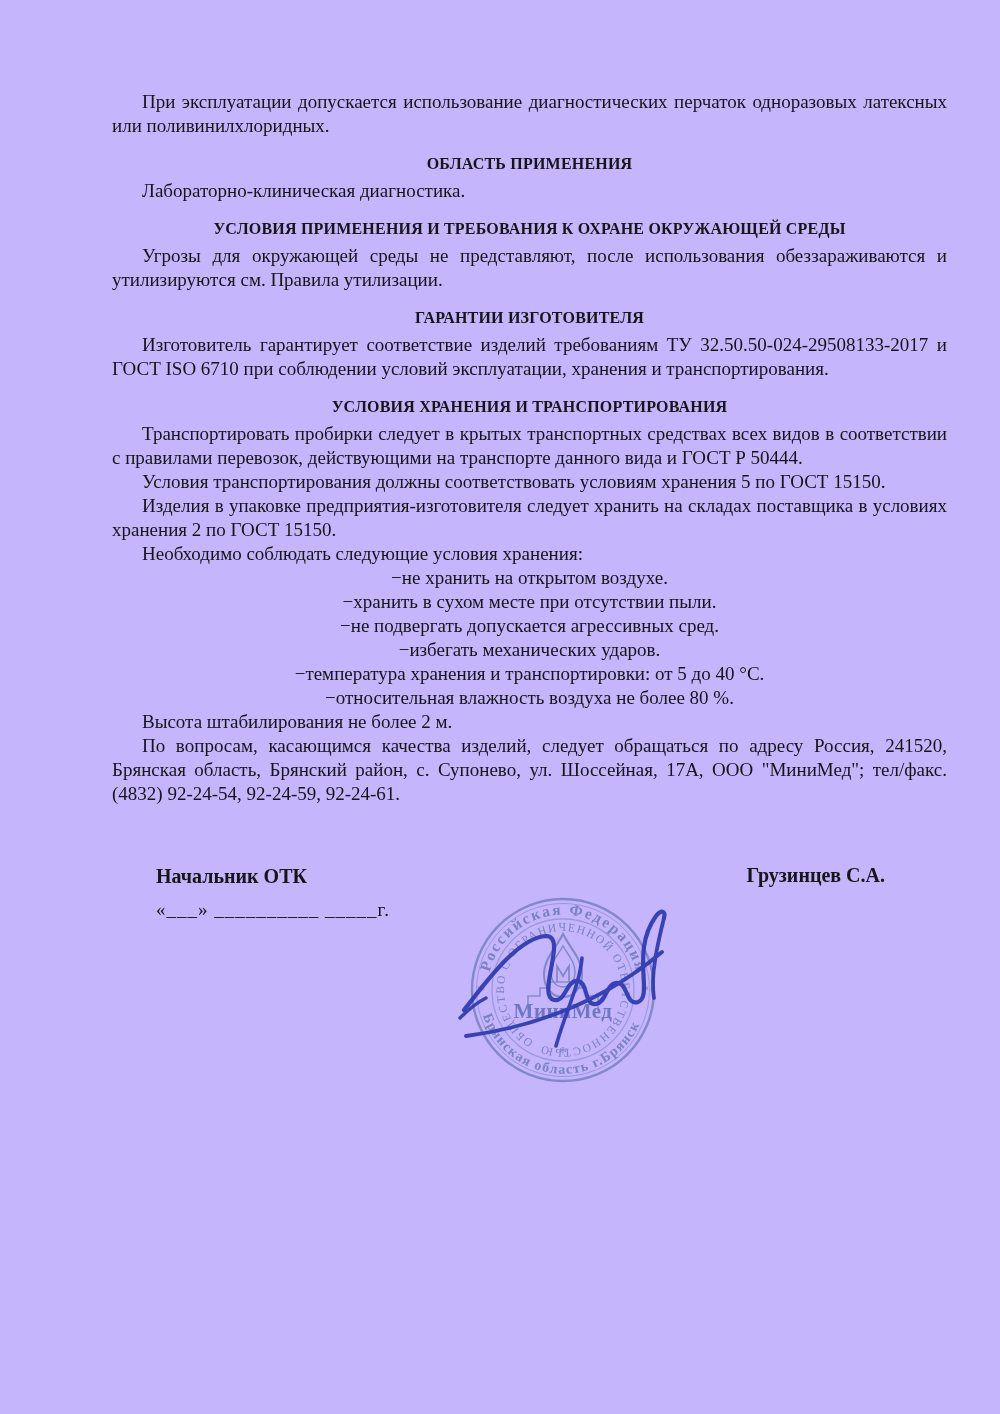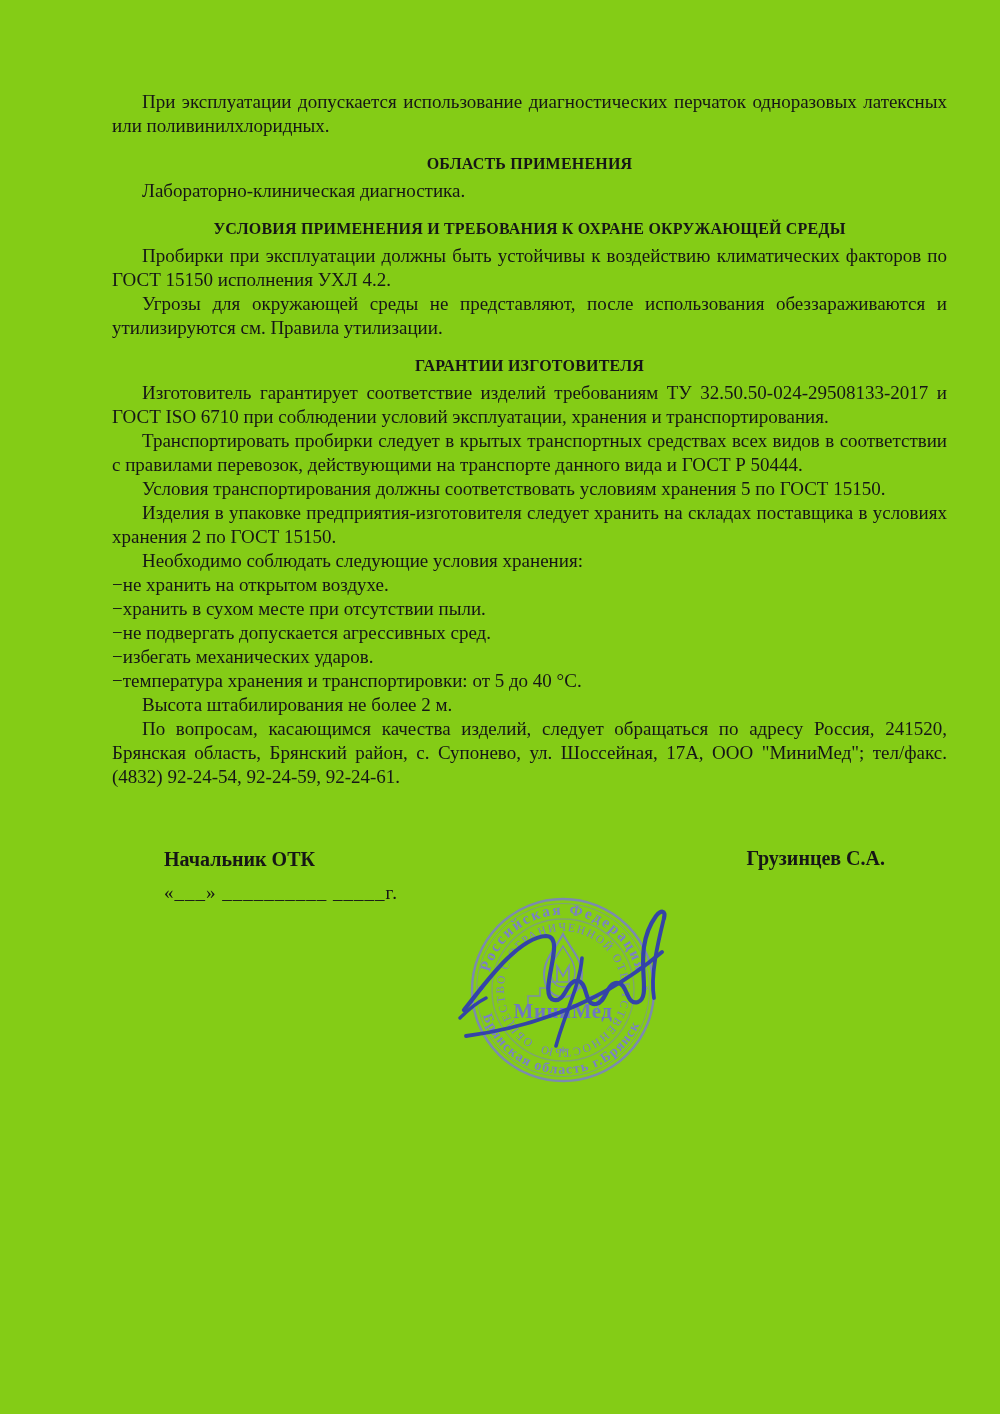--- a/index.html
+++ b/index.html
@@ -1,57 +1,58 @@
 <!DOCTYPE html>
 <html><head>
 <meta charset="utf-8">
 <style>
   html,body{margin:0;padding:0;background:#ffffff;}
   body{width:1000px;height:1414px;position:relative;font-family:"Liberation Serif","DejaVu Serif",serif;color:#161616;}
-  .page{position:absolute;inset:0;background:#84cc16;overflow:hidden;}
+  .page{position:absolute;inset:0;background:#c4b5fd;overflow:hidden;}
   .content{position:absolute;left:112px;top:90px;width:835px;}
   p{margin:0;font-size:19px;line-height:24px;text-align:justify;text-indent:30px;}
-  p.bullet{text-indent:0;text-align:left;}
+  p.bullet{text-indent:0;text-align:center;}
   h2{margin:14px 0 3px 0;font-size:16px;line-height:24px;font-weight:bold;text-align:center;letter-spacing:.2px;}
   .sig-row{position:relative;margin-top:58px;height:120px;}
-  .sig-left{position:absolute;left:52px;top:0;}
+  .sig-left{position:absolute;left:44px;top:0;}
   .sig-title{font-weight:bold;font-size:20px;line-height:24px;text-align:left;text-indent:0;}
   .sig-date{font-size:19px;line-height:24px;margin-top:10px;text-align:center;text-indent:0;letter-spacing:1px;}
   .sig-right{position:absolute;right:62px;top:0;font-weight:bold;font-size:20px;text-align:left;text-indent:0;}
   .stamp-wrap{position:absolute;left:430px;top:860px;width:290px;height:290px;pointer-events:none;}
   svg text{font-family:"Liberation Serif","DejaVu Serif",serif;}
 </style>
 </head>
 <body>
 
 <div class="page">
   <div class="content">
 
     <p>При эксплуатации допускается использование диагностических перчаток одноразовых латексных или поливинилхлоридных.</p>
 
     <h2>ОБЛАСТЬ ПРИМЕНЕНИЯ</h2>
     <p>Лабораторно-клиническая диагностика.</p>
 
     <h2>УСЛОВИЯ ПРИМЕНЕНИЯ И ТРЕБОВАНИЯ К ОХРАНЕ ОКРУЖАЮЩЕЙ СРЕДЫ</h2>
-    <p>Пробирки при эксплуатации должны быть устойчивы к воздействию климатических факторов по ГОСТ 15150 исполнения УХЛ 4.2.</p>
     <p>Угрозы для окружающей среды не представляют, после использования обеззараживаются и утилизируются см. Правила утилизации.</p>
 
     <h2>ГАРАНТИИ ИЗГОТОВИТЕЛЯ</h2>
     <p>Изготовитель гарантирует соответствие изделий требованиям ТУ 32.50.50-024-29508133-2017 и ГОСТ ISO 6710 при соблюдении условий эксплуатации, хранения и транспортирования.</p>
 
+    <h2>УСЛОВИЯ ХРАНЕНИЯ И ТРАНСПОРТИРОВАНИЯ</h2>
     <p>Транспортировать пробирки следует в крытых транспортных средствах всех видов в соответствии с правилами перевозок, действующими на транспорте данного вида и ГОСТ Р 50444.</p>
     <p>Условия транспортирования должны соответствовать условиям хранения 5 по ГОСТ 15150.</p>
     <p>Изделия в упаковке предприятия-изготовителя следует хранить на складах поставщика в условиях хранения 2 по ГОСТ 15150.</p>
     <p>Необходимо соблюдать следующие условия хранения:</p>
 
     <p class="bullet">−не хранить на открытом воздухе.</p>
     <p class="bullet">−хранить в сухом месте при отсутствии пыли.</p>
     <p class="bullet">−не подвергать допускается агрессивных сред.</p>
     <p class="bullet">−избегать механических ударов.</p>
     <p class="bullet">−температура хранения и транспортировки: от 5 до 40 °С.</p>
+    <p class="bullet">−относительная влажность воздуха не более 80 %.</p>
 
     <p>Высота штабилирования не более 2 м.</p>
     <p>По вопросам, касающимся качества изделий, следует обращаться по адресу Россия, 241520, Брянская область, Брянский район, с. Супонево, ул. Шоссейная, 17А, ООО "МиниМед"; тел/факс. (4832) 92-24-54, 92-24-59, 92-24-61.</p>
 
     <div class="sig-row">
       <div class="sig-left">
         <p class="sig-title">Начальник ОТК</p>
         <p class="sig-date">«___» __________  _____г.</p>
       </div>
       <div class="sig-right">Грузинцев С.А.</div>

